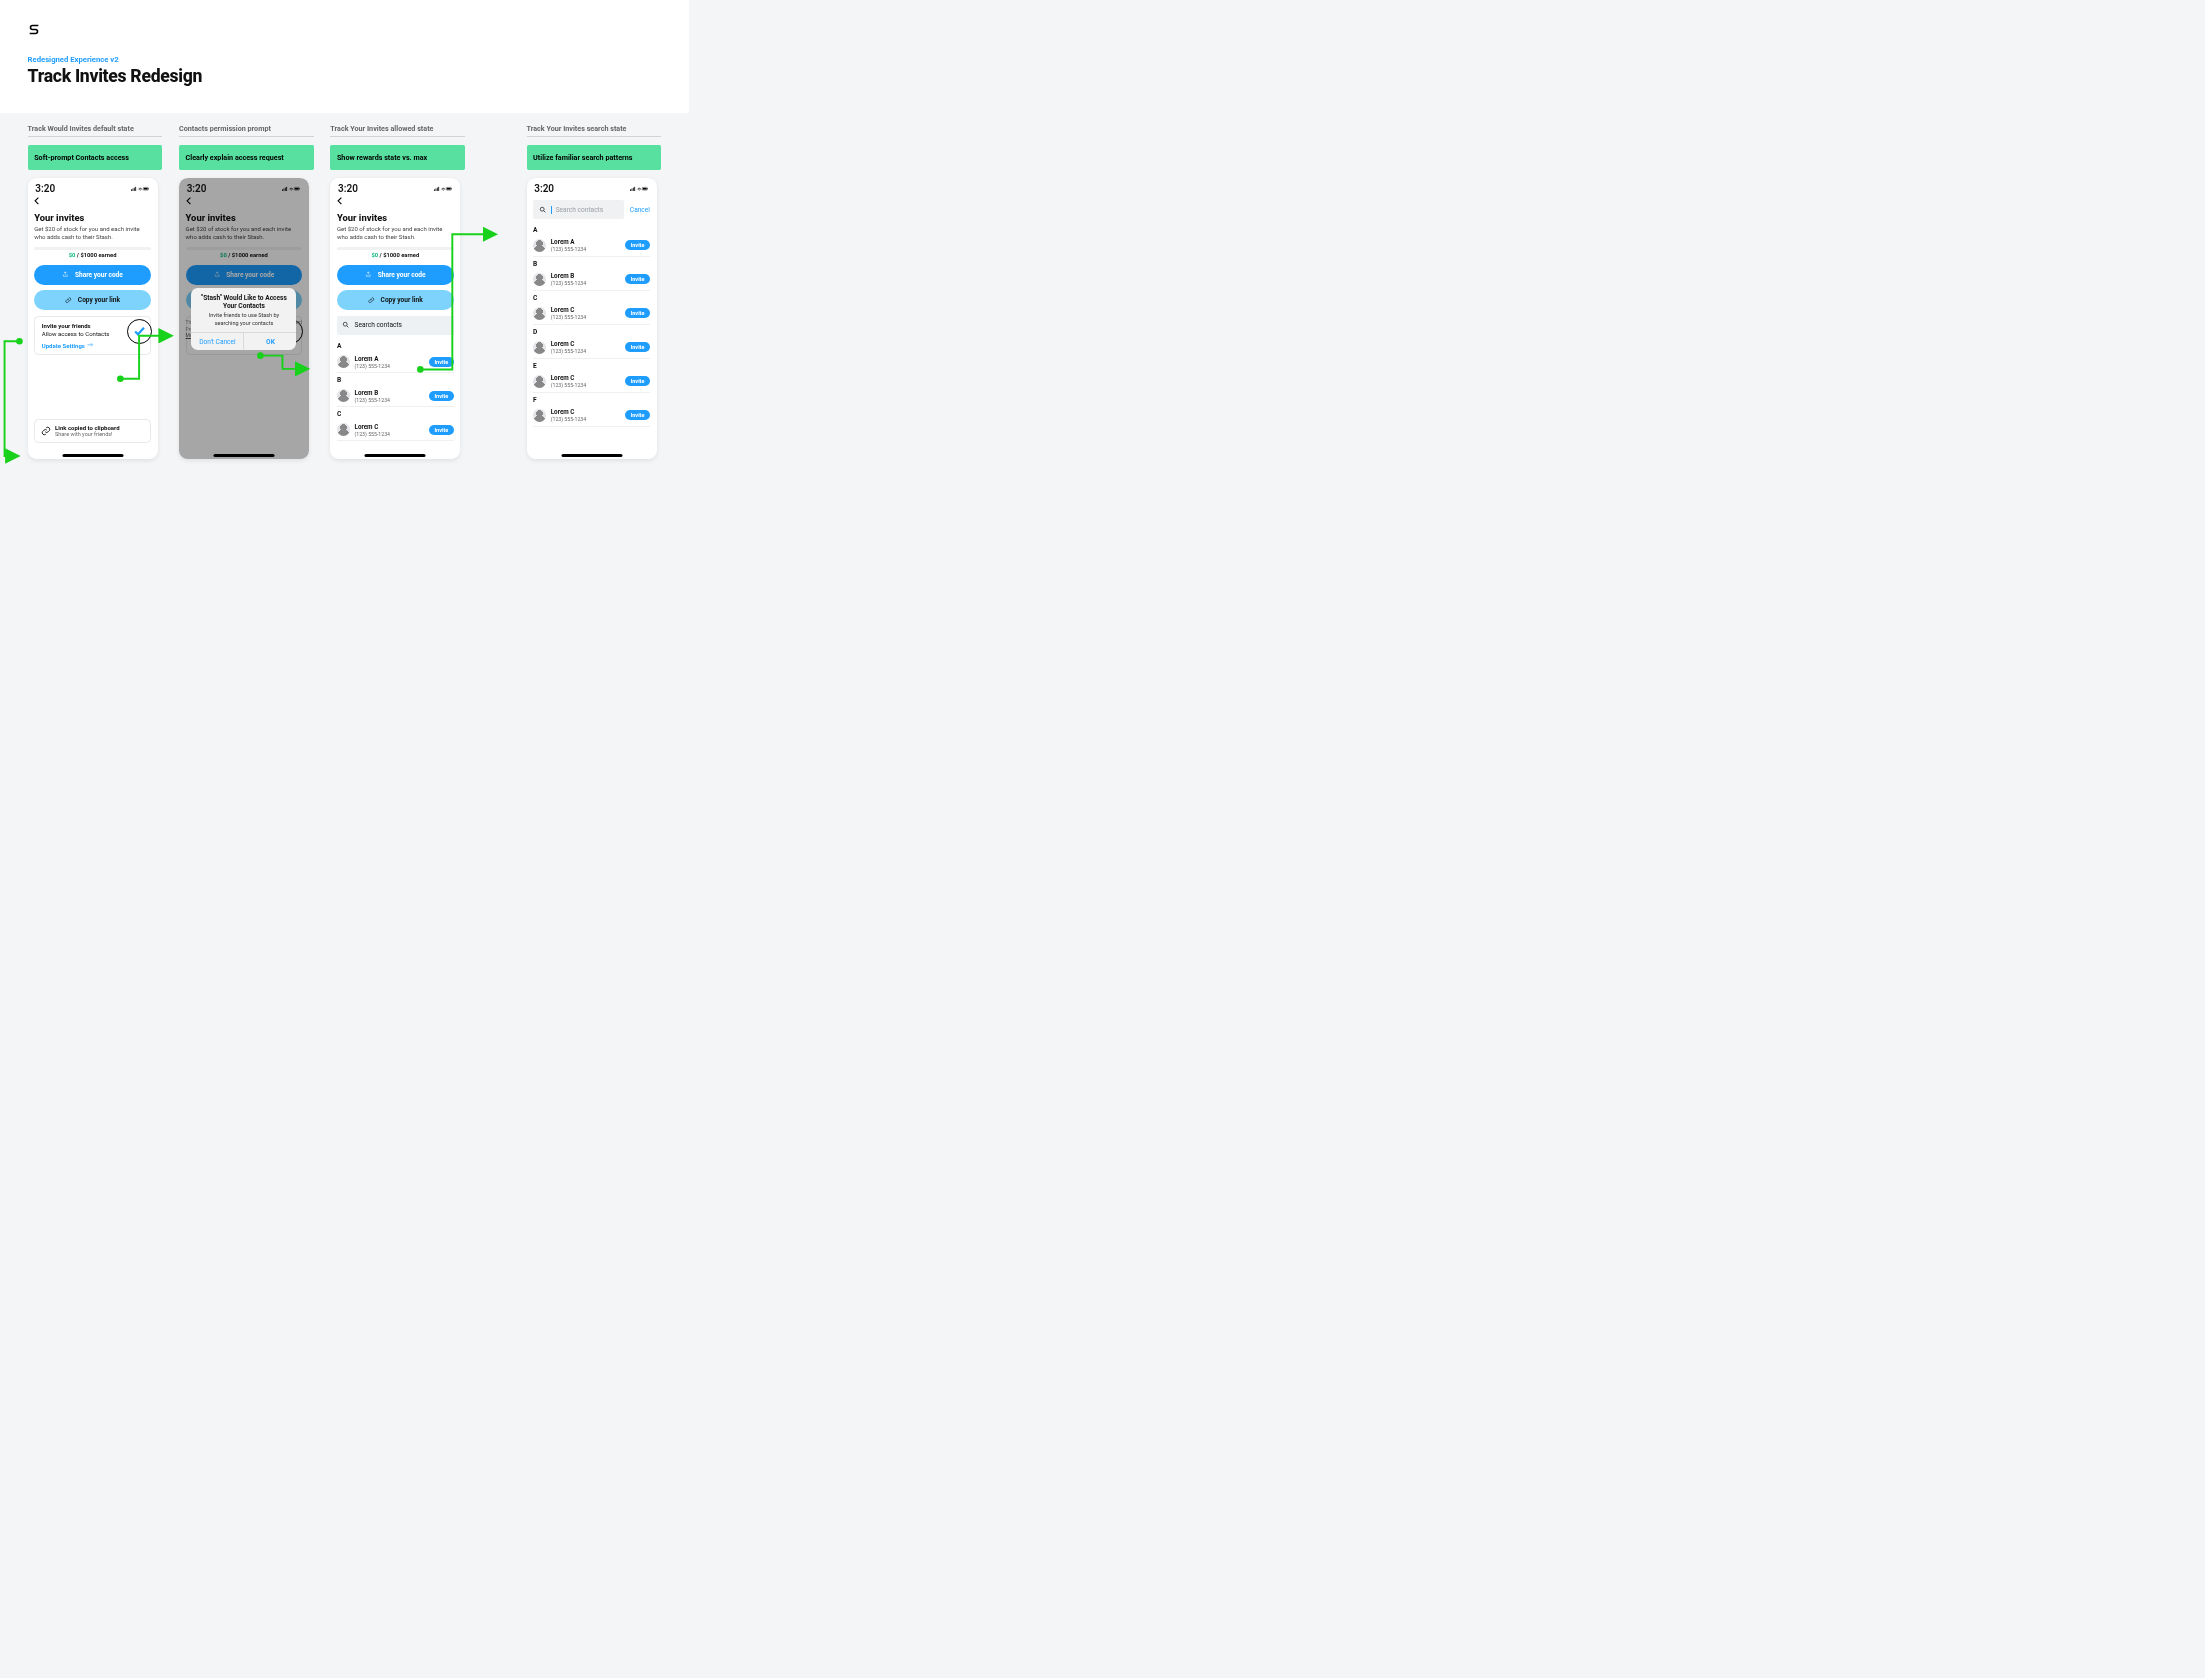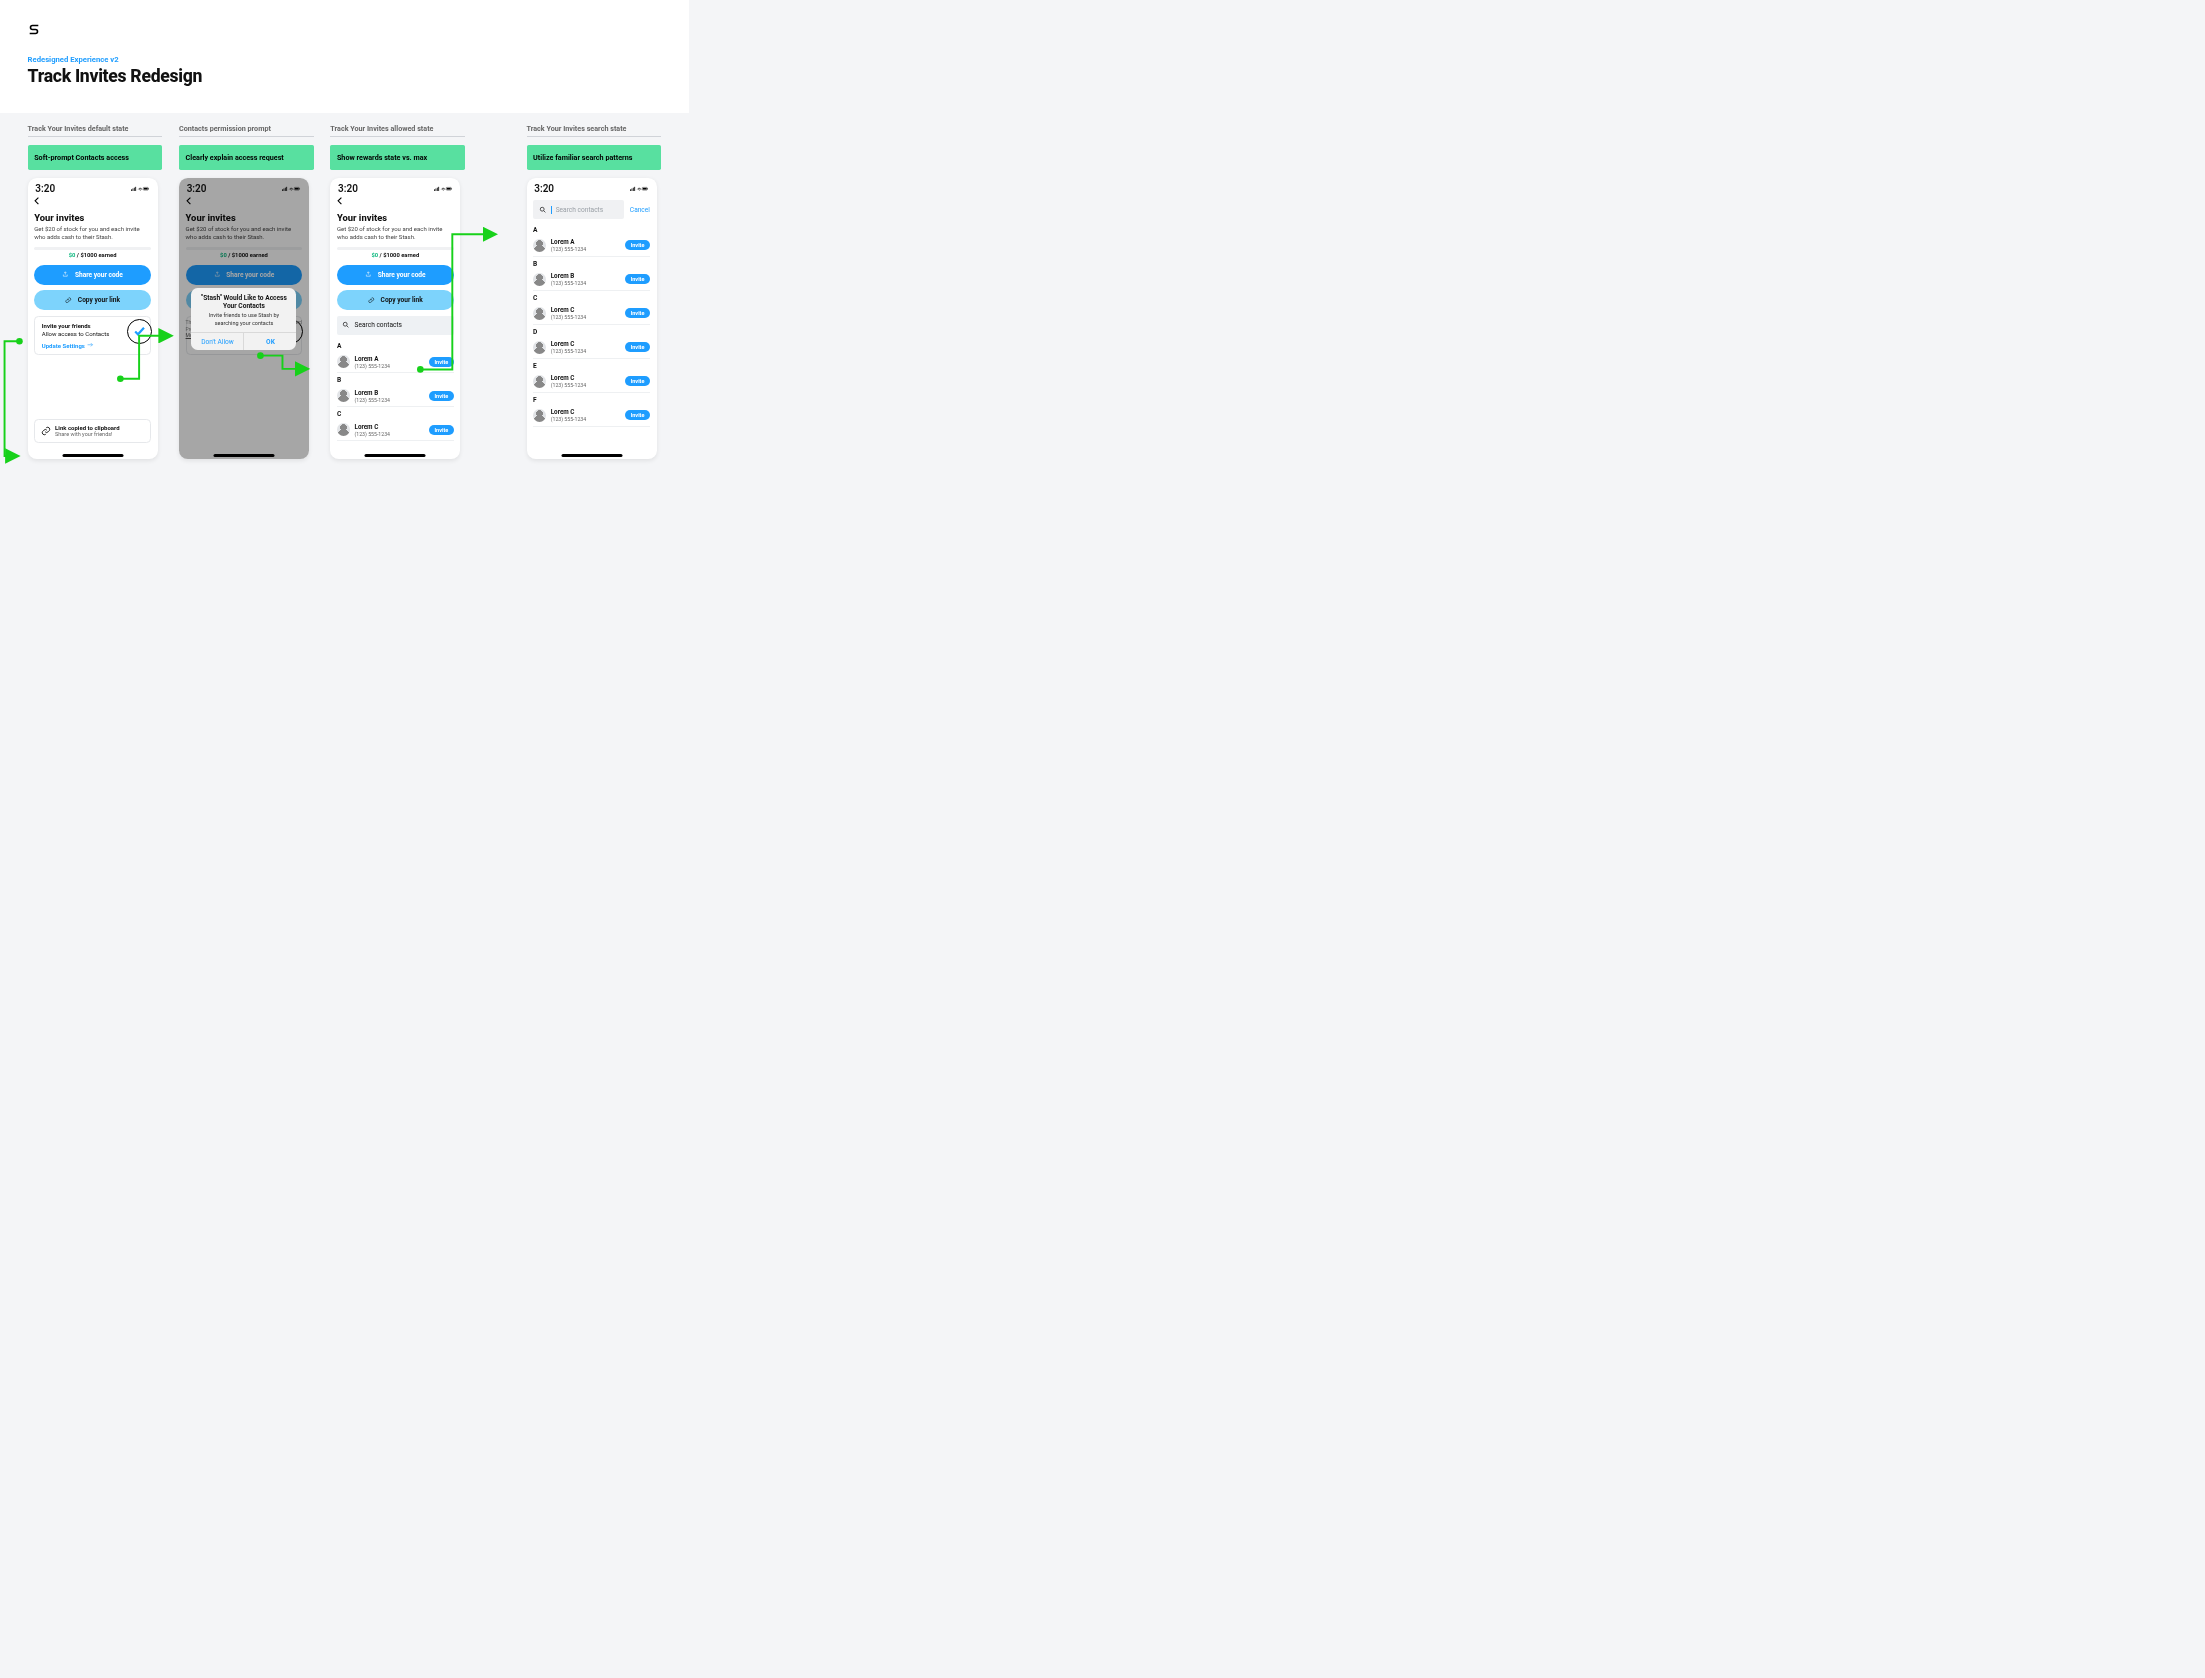--- a/index.html
+++ b/index.html
@@ -201,21 +201,21 @@
       </svg>
   </div>
   <div class="eyebrow">Redesigned Experience v2</div>
   <h1 class="page-title">Track Invites Redesign</h1>
 </div>
 
 <div class="canvas">
   <div class="row">
 
     <div class="col">
-      <div class="col-label">Track Your Invites default state</div>
+      <div class="col-label">Track Would Invites default state</div>
       <div class="green-banner">Soft-prompt Contacts access</div>
       <div class="phone">
         <div class="status-bar">
           <span>3:20</span>
           <span class="status-icons">
             <svg width="19" height="5.5" viewBox="0 0 68 20">
                 <rect x="0" y="12" width="3" height="6" fill="#000"></rect>
                 <rect x="5" y="9" width="3" height="9" fill="#000"></rect>
                 <rect x="10" y="6" width="3" height="12" fill="#000"></rect>
                 <rect x="15" y="3" width="3" height="15" fill="#000"></rect>
@@ -347,21 +347,21 @@
             </div>
           </div>
         </div>
         <div class="dimmer">
           <div class="ios-alert">
             <div class="a-body">
               <div class="a-title">"Stash" Would Like to Access Your Contacts</div>
               <div class="a-msg">Invite friends to use Stash by searching your contacts</div>
             </div>
             <div class="a-btns">
-              <div class="a-btn">Don't Allow</div>
+              <div class="a-btn">Don't Cancel</div>
               <div class="a-btn ok">OK</div>
             </div>
           </div>
         </div>
         <div class="home-bar"></div>
       </div>
     </div>
 
     <div class="col">
       <div class="col-label">Track Your Invites allowed state</div>

